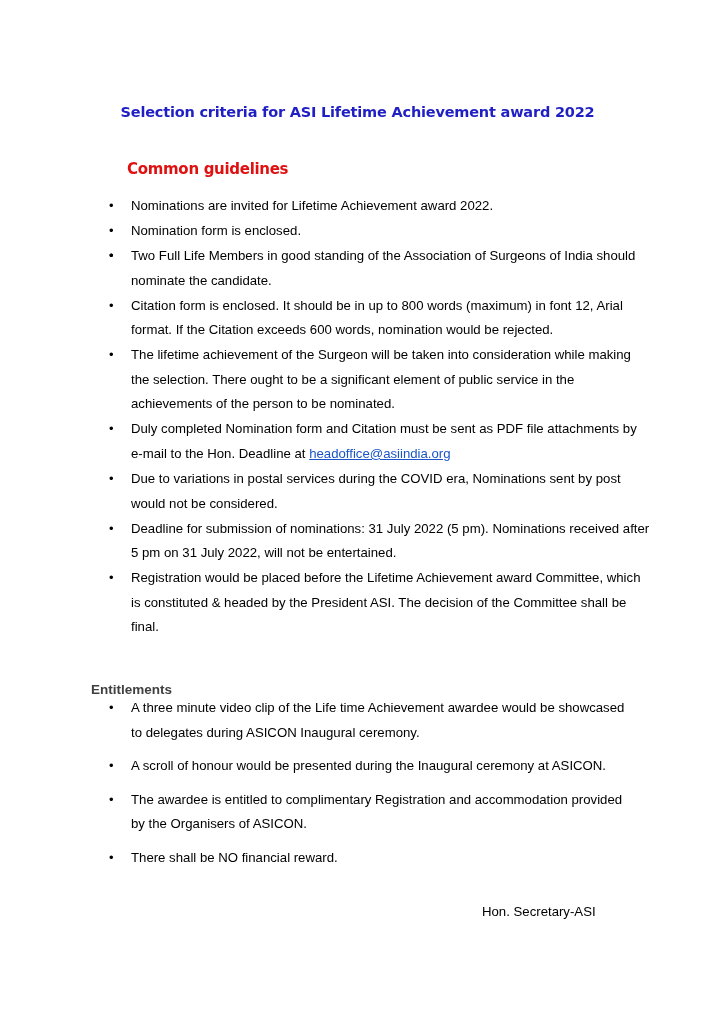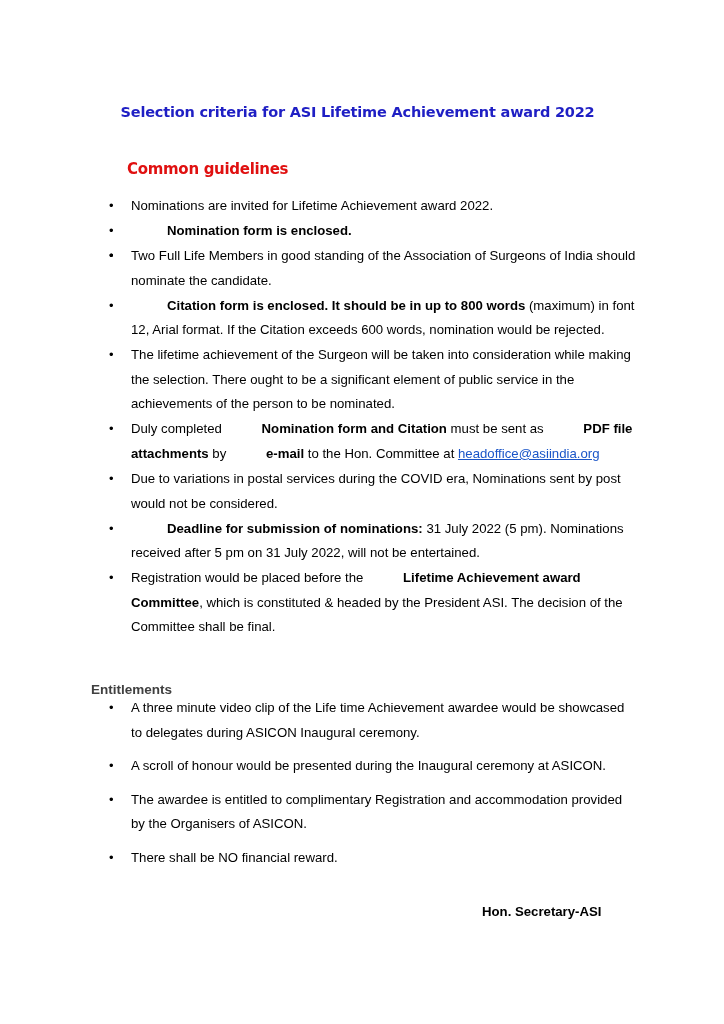--- a/index.html
+++ b/index.html
@@ -11,37 +11,37 @@
   .sub1 { position: absolute; top: 160px; left: 91px; font-family: "DejaVu Sans", sans-serif;
           font-weight: bold; font-size: 15px; color: #e01010; letter-spacing: -0.3px; margin-left: 36px; }
   ul { list-style: none; margin: 0; padding: 0; position: absolute; }
   li { position: relative; font-size: 13.2px; line-height: 24.5px; padding-left: 0; }
   li .bullet { position: absolute; left: -22px; top: 0; font-size: 13px; }
   #list1 { top: 194px; left: 131px; width: 520px; }
   #list1 li { margin-bottom: 0.6px; }
   .sub2 { position: absolute; top: 682px; left: 91px; font-weight: bold; font-size: 13.5px; color: #404040; }
   #list2 { top: 696px; left: 131px; width: 500px; }
   #list2 li { margin-bottom: 9px; }
-  .b { font-weight: bold; margin-left: 36px; }
+  .b { font-weight: normal; }
   a.lnk { color: #1a55c8; text-decoration: underline; }
-  .sig { position: absolute; top: 904px; left: 482px; font-weight: bold; font-size: 13.2px; }
+  .sig { position: absolute; top: 904px; left: 482px; font-weight: normal; font-size: 13.2px; }
 </style>
 </head>
 <body>
 
 <div class="title">Selection criteria for ASI Lifetime Achievement award 2022</div>
 <div class="sub1">Common guidelines</div>
 <ul id="list1">
     <li><span class="bullet">•</span><span>Nominations are invited for Lifetime Achievement award 2022.</span></li>
     <li><span class="bullet">•</span><span class="b">Nomination form is enclosed.</span></li>
     <li><span class="bullet">•</span></li>
     <li><span class="bullet">•</span><span>Two Full Life Members in good standing of the Association of Surgeons of India should nominate the candidate.</span></li>
     <li><span class="bullet">•</span><span class="b">Citation form is enclosed. It should be in up to 800 words</span><span> (maximum) in font 12, Arial format. If the Citation exceeds 600 words, nomination would be rejected.</span></li>
     <li><span class="bullet">•</span><span>The lifetime achievement of the Surgeon will be taken into consideration while making the selection. There ought to be a significant element of public service in the achievements of the person to be nominated.</span></li>
-    <li><span class="bullet">•</span><span>Duly completed </span><span class="b">Nomination form and Citation</span><span> must be sent as </span><span class="b">PDF file attachments</span><span> by </span><span class="b">e-mail</span><span> to the Hon. Committee at </span><a class="lnk">headoffice@asiindia.org</a></li>
+    <li><span class="bullet">•</span><span>Duly completed </span><span class="b">Nomination form and Citation</span><span> must be sent as </span><span class="b">PDF file attachments</span><span> by </span><span class="b">e-mail</span><span> to the Hon. Deadline at </span><a class="lnk">headoffice@asiindia.org</a></li>
     <li><span class="bullet">•</span><span>Due to variations in postal services during the COVID era, Nominations sent by post would not be considered.</span></li>
     <li><span class="bullet">•</span><span class="b">Deadline for submission of nominations:</span><span> 31 July 2022 (5 pm). Nominations received after 5 pm on 31 July 2022, will not be entertained.</span></li>
     <li><span class="bullet">•</span><span>Registration would be placed before the </span><span class="b">Lifetime Achievement award Committee</span><span>, which is constituted &amp; headed by the President ASI. The decision of the Committee shall be final.</span></li>
   </ul>
 <div class="sub2">Entitlements</div>
 <ul id="list2">
     <li><span class="bullet">•</span><span>A three minute video clip of the Life time Achievement awardee would be showcased to delegates during ASICON Inaugural ceremony.</span></li>
     <li><span class="bullet">•</span><span>A scroll of honour would be presented during the Inaugural ceremony at ASICON.</span></li>
     <li><span class="bullet">•</span><span>The awardee is entitled to complimentary Registration and accommodation provided by the Organisers of ASICON.</span></li>
     <li><span class="bullet">•</span><span>There shall be NO financial reward.</span></li>

